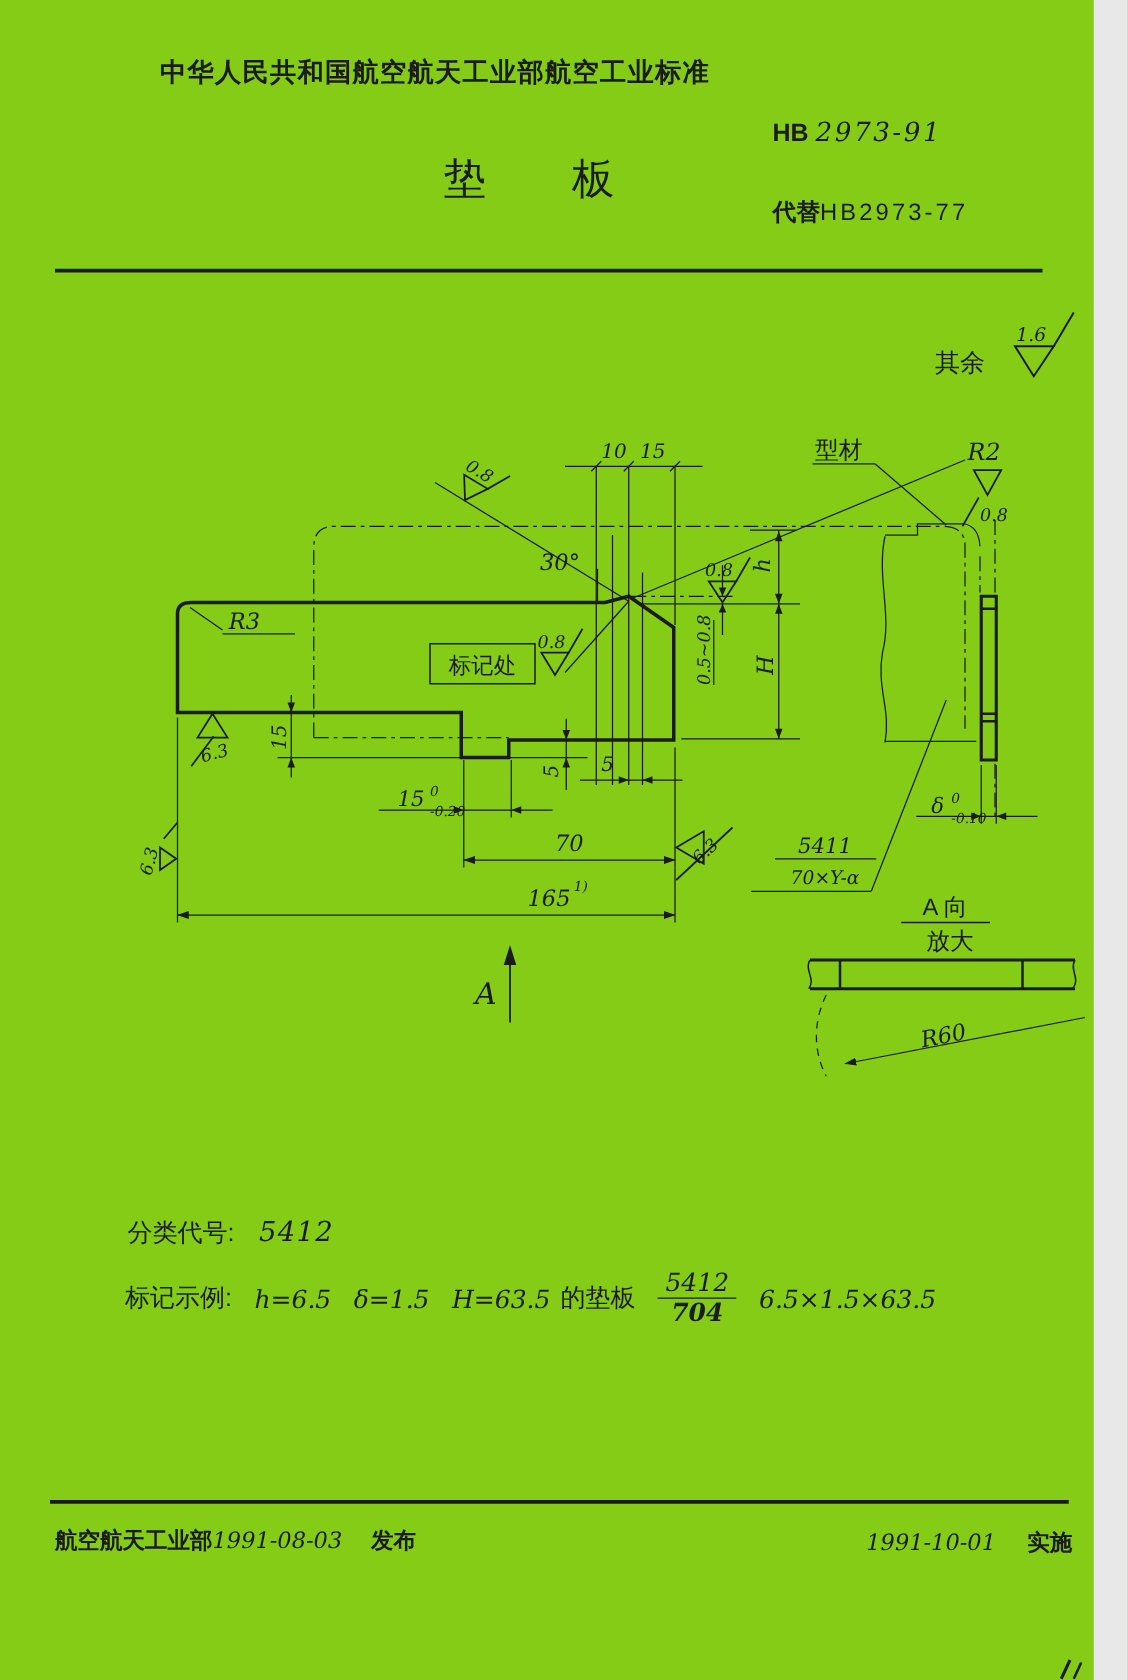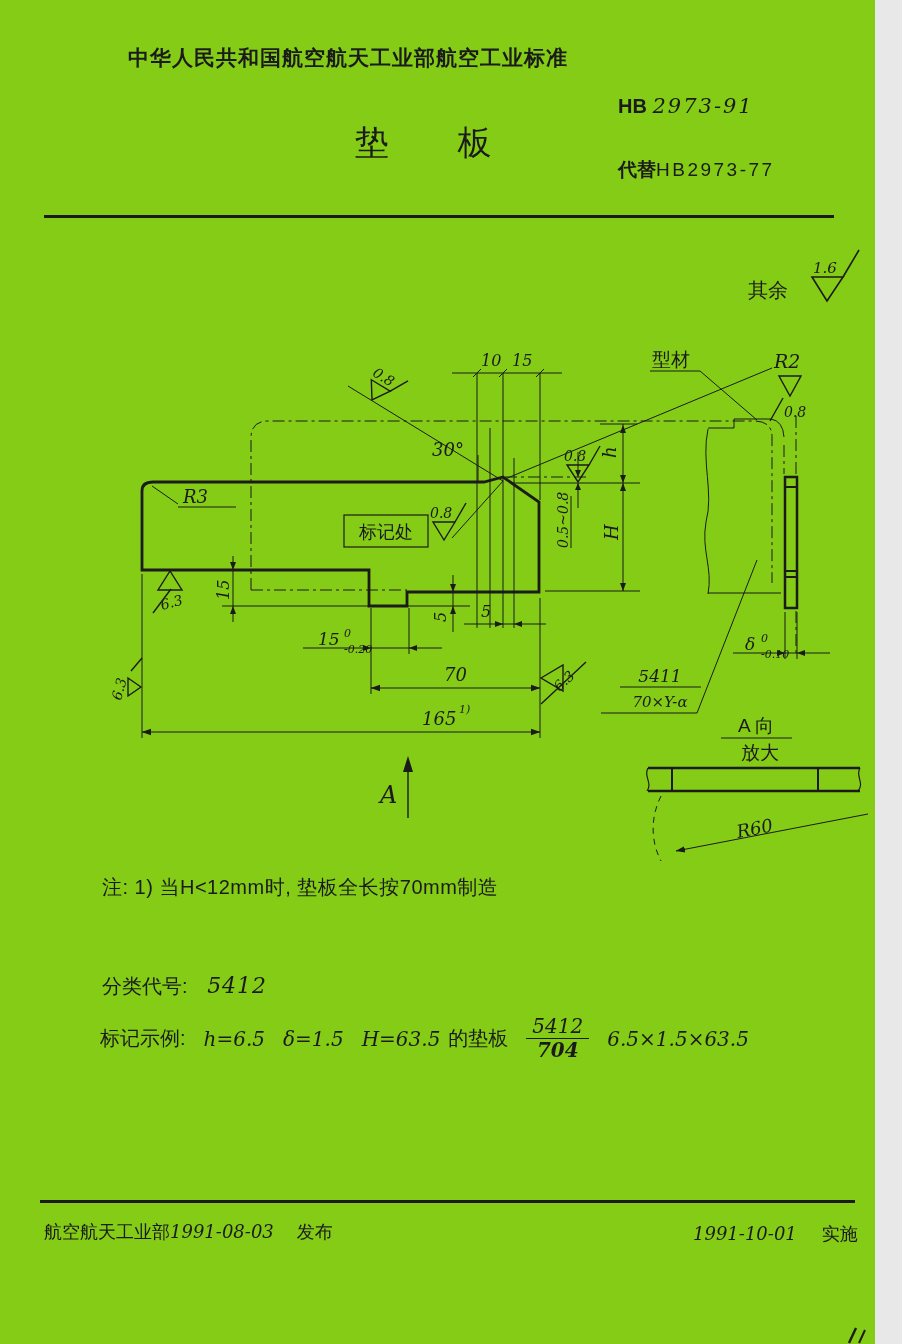--- a/index.html
+++ b/index.html
@@ -19,21 +19,21 @@
   #class-line{left:102px;top:973px;font-size:20px;}
   #class-line .hw{font-size:22px;letter-spacing:1px;}
   #marking-line{left:100px;top:1016px;font-size:20px;display:flex;align-items:center;}
   #marking-line .gap{margin-left:18px;}
   #marking-line .hw{font-size:20px;}
   .fraction{display:inline-block;text-align:center;line-height:1.05;vertical-align:middle;}
   .fraction .bottom{border-top:1.5px solid #1b1b1b;padding:1px 6px 0 6px;}
   .fraction .top{padding:0 6px 1px 6px;}
   #footer-left{left:44px;top:1220px;font-size:18px;}
   #footer-right{left:693px;top:1222px;font-size:18px;}
-  .fb{font-weight:normal;}
+  .fb{font-weight:bold;}
   svg text{fill:#1b1b1b;}
   .svghw{font-family:"DejaVu Serif",serif;font-style:italic;}
   .svgcn{font-family:"Liberation Sans",sans-serif;}
 </style>
 </head>
 <body>
 
 <div id="page">
 
   <div class="abs" id="org-line">中华人民共和国航空航天工业部航空工业标准</div>
@@ -247,21 +247,20 @@
       <text x="760" y="759" font-size="19" text-anchor="middle" class="svgcn">放大</text>
       <text transform="translate(738,838) rotate(-11)" font-size="18" class="svghw">R60</text>
     </g>
 
     <g stroke="#1b1b1b">
       <line x1="849" y1="1343" x2="856" y2="1328" stroke-width="2.4"></line>
       <line x1="859" y1="1343" x2="865" y2="1330" stroke-width="2"></line>
     </g>
   </svg>
 
-  <div class="abs" id="note-line">注: 1) 当H&lt;12mm时, 垫板全长按70mm制造</div>
 
   <div class="abs" id="class-line">
     <span>分类代号:</span>
     <span class="hw" style="margin-left:14px;">5412</span>
   </div>
 
   <div class="abs" id="marking-line">
     <span>标记示例:</span>
     <span class="hw gap">h=6.5</span>
     <span class="hw gap">δ=1.5</span>

